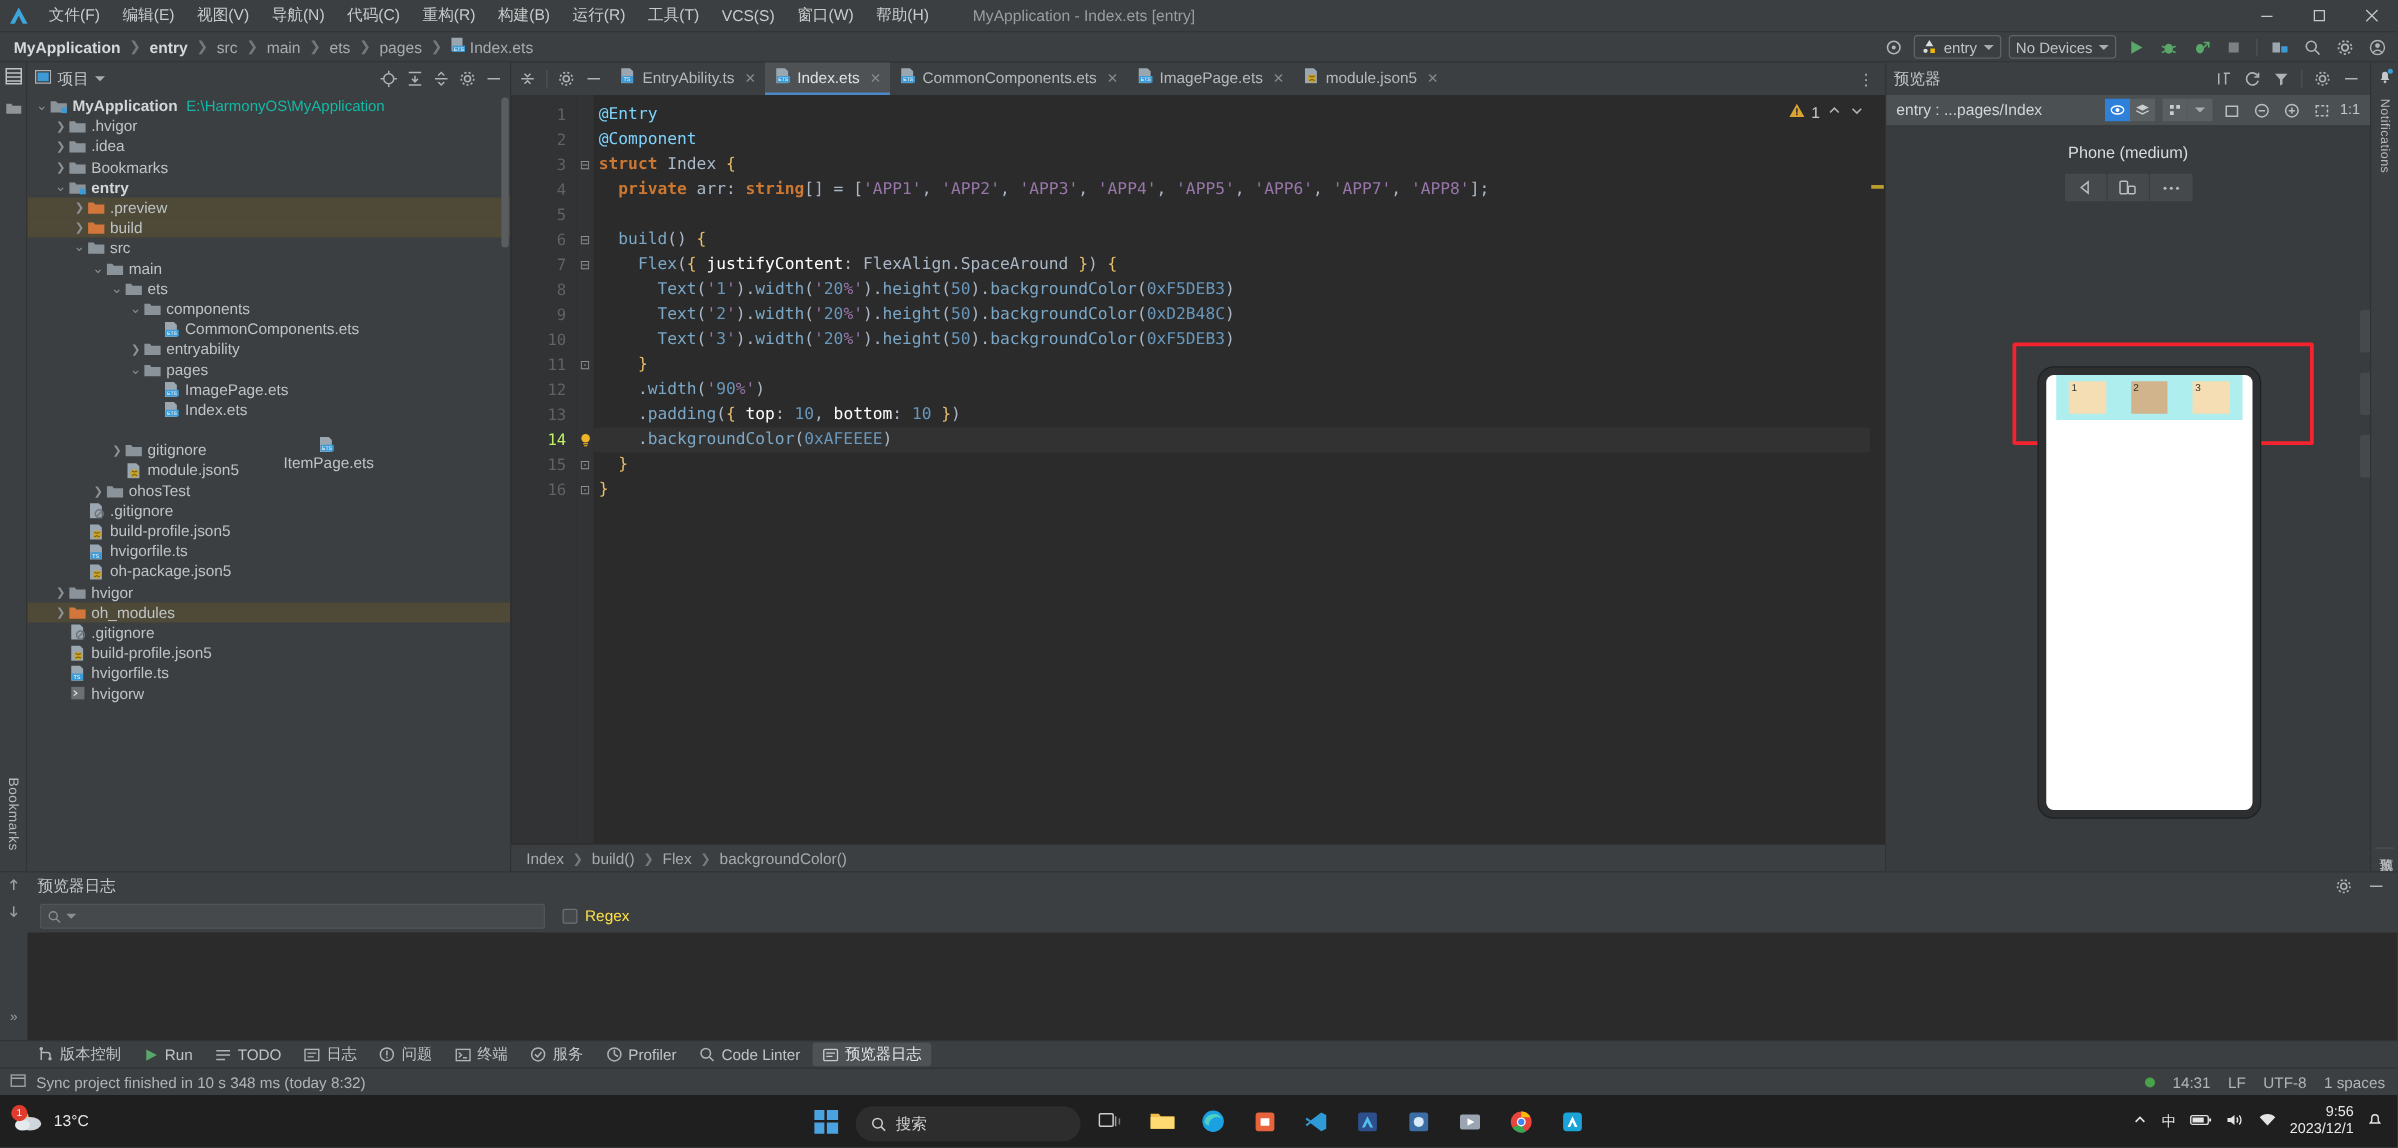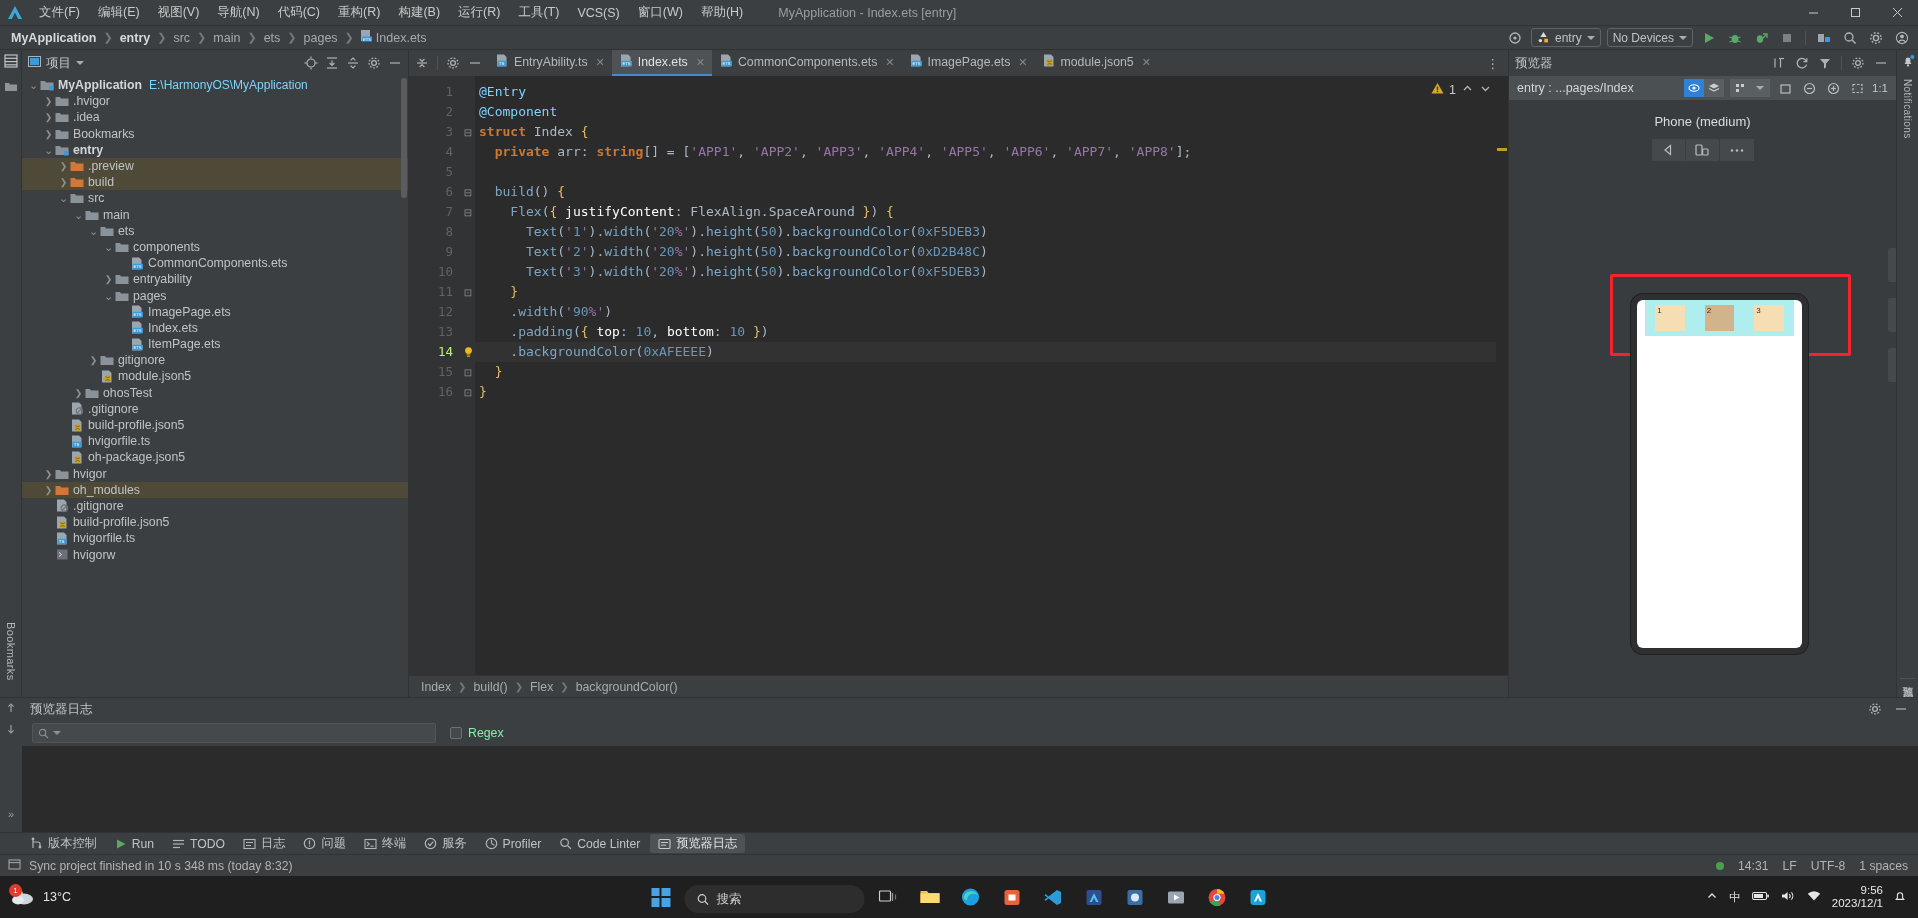--- a/index.html
+++ b/index.html
@@ -57,21 +57,21 @@
   .panel-hd { height:26px; display:flex; align-items:center; padding:0 4px 0 6px; gap:5px; }
   .panel-hd .t { color:#c3c6c8; font-size:12.5px; }
   .panel-hd .acts { margin-left:auto; display:flex; align-items:center; gap:3px; }
   .p-ic { width:18px;height:18px;display:flex;align-items:center;justify-content:center;color:#aeb2b4; }
   .tree { flex:1 1 auto; overflow:hidden; position:relative; background:#3c3f41; padding-top:1px; }
   .row { height:16.2px; display:flex; align-items:center; font-size:12.3px; color:#bfc3c5; white-space:nowrap; }
   .row.hl { background:#4e4a37; }
   .arw { width:11px; display:flex; align-items:center; justify-content:center; color:#8d9194; font-size:9px; flex:0 0 11px;}
   .ico { width:16px; display:flex; align-items:center; justify-content:center; flex:0 0 16px; margin-right:3px;}
   .lbl.b { font-weight:bold; color:#d3d6d8; }
-  .path { color:#7dd3fc; margin-left:7px; font-size:12px; }
+  .path { color:#14b8a6; margin-left:7px; font-size:12px; }
   .scrollbar { position:absolute; right:1px; top:2px; width:6px; height:120px; background:#5a5d5f; border-radius:3px; }
 
   
   .editor { flex:1 1 auto; display:flex; flex-direction:column; min-width:0; background:#2b2b2b; }
   .tabstrip { height:26px; background:#3c3f41; display:flex; align-items:flex-end; }
   .tabtools { display:flex; align-items:center; height:26px; padding:0 4px; gap:4px; }
   .sepv { width:1px; height:14px; background:#4f5355; margin:0 2px; }
   .tab {
     height:26px; display:flex; align-items:center; gap:5px; padding:0 7px 0 8px;
     font-size:12.3px; color:#b5b9bb; border-bottom:2px solid transparent; position:relative;
@@ -537,21 +537,21 @@
             <span class="arw"></span>
             <span class="ico">
               <svg width="13" height="13">
                 <path d="M1 0.5 h7 l2.5 2.5 v9.5 H1 Z" fill="#9aa7b0"></path>
                 <rect x="1.5" y="6.8" width="10.5" height="5.4" rx="0.6" fill="#3c9bd6"></rect>
                 <text x="2.6" y="11.1" font-size="4.1" fill="#fff" font-family="Liberation Sans">ETS</text>
               </svg>
             </span>
             <span class="lbl">Index.ets</span>
           </div>
-          <div class="row" style="padding-left: 96px;">
+          <div class="row" style="padding-left: 96px; flex-direction: column;">
             <span class="arw"></span>
             <span class="ico">
               <svg width="13" height="13">
                 <path d="M1 0.5 h7 l2.5 2.5 v9.5 H1 Z" fill="#9aa7b0"></path>
                 <rect x="1.5" y="6.8" width="10.5" height="5.4" rx="0.6" fill="#3c9bd6"></rect>
                 <text x="2.6" y="11.1" font-size="4.1" fill="#fff" font-family="Liberation Sans">ETS</text>
               </svg>
             </span>
             <span class="lbl">ItemPage.ets</span>
           </div>
@@ -1058,21 +1058,21 @@
         <div class="searchbox">
           <svg width="11" height="11" viewBox="0 0 11 11">
               <circle cx="4.6" cy="4.6" r="3.2" fill="none" stroke="#8b8f92" stroke-width="1.1"></circle>
               <line x1="7" y1="7" x2="10" y2="10" stroke="#8b8f92" stroke-width="1.1"></line>
             </svg>
           <span class="caret" style="border-top-color:#8b8f92"></span>
           <input style="border: none; background: transparent; outline: none; color: rgb(204, 204, 204); font-size: 12px; flex: 1 1 0%;" placeholder="">
         </div>
         <div style="display:flex;align-items:center;gap:6px;">
           <span class="chk"></span>
-          <span style="color:#86efac;font-size:12.3px">Regex</span>
+          <span style="color:#fde047;font-size:12.3px">Regex</span>
         </div>
       </div>
       <div class="log-body">
         <div class="log-out"></div>
       </div>
     </div>
   </div>
 
   <div class="toolbar-bottom" id="twbar">
       <div class="twb">

